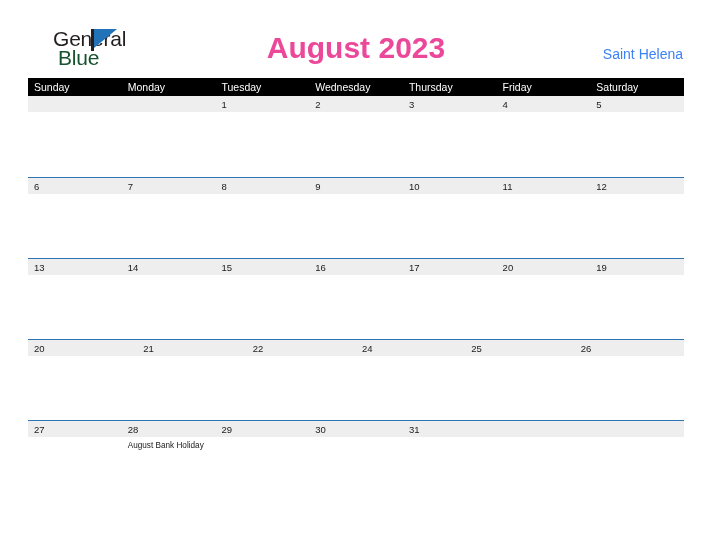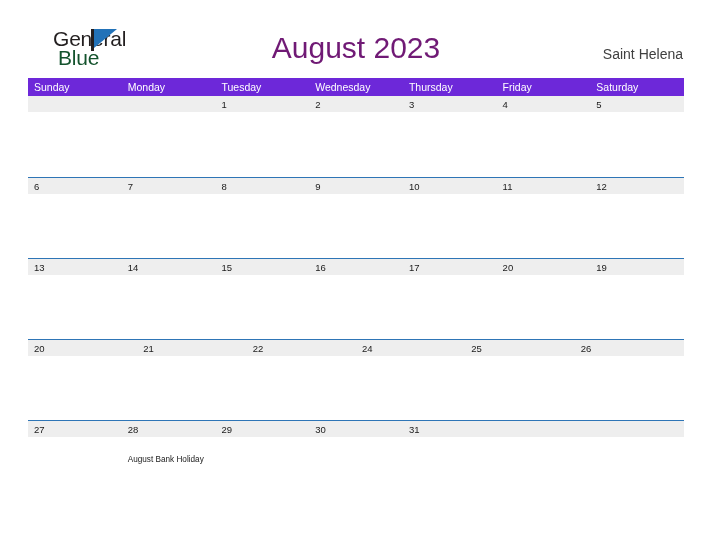--- a/index.html
+++ b/index.html
@@ -75,45 +75,45 @@
   }
 
   .cal-title {
     position: absolute;
     left: 0;
     top: 31px;
     width: 712px;
     text-align: center;
     font-size: 30px;
     line-height: 34px;
-    color: #701a75;
-    font-weight: normal;
+    color: #ec4899;
+    font-weight: bold;
   }
 
   .cal-location {
     position: absolute;
     right: 29px;
     top: 46px;
     font-size: 14px;
     line-height: 16px;
-    color: #404040;
+    color: #3b82f6;
     white-space: nowrap;
   }
 
   
   .calendar {
     position: absolute;
     left: 28px;
     top: 78px;
     width: 656px;
   }
 
   .weekday-row {
     display: flex;
-    background: #6d28d9;
+    background: #000000;
     height: 18px;
   }
   .weekday-cell {
     flex: 1 1 0;
     color: #ffffff;
     font-size: 10.5px;
     line-height: 18px;
     padding-left: 6px;
     box-sizing: border-box;
     white-space: nowrap;
@@ -145,21 +145,21 @@
   }
   .day-number:empty {
     display: block;
     height: 13px;
   }
   .day-event {
     font-size: 8.2px;
     line-height: 10.5px;
     color: #1a1a1a;
     display: block;
-    margin-top: 19px;
+    margin-top: 5px;
     word-wrap: break-word;
   }
 </style>
 </head>
 <body>
 
 <div class="page-header">
 
   <div class="brand">
     <span class="brand-general">General</span>

